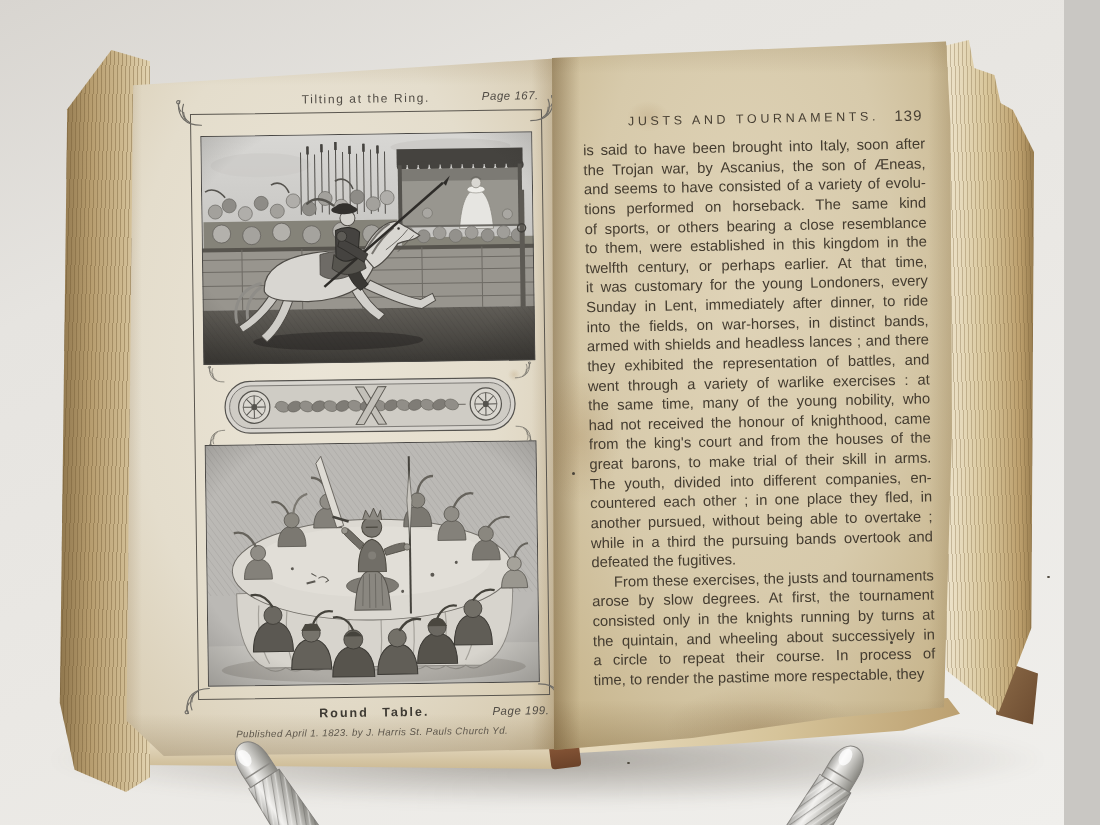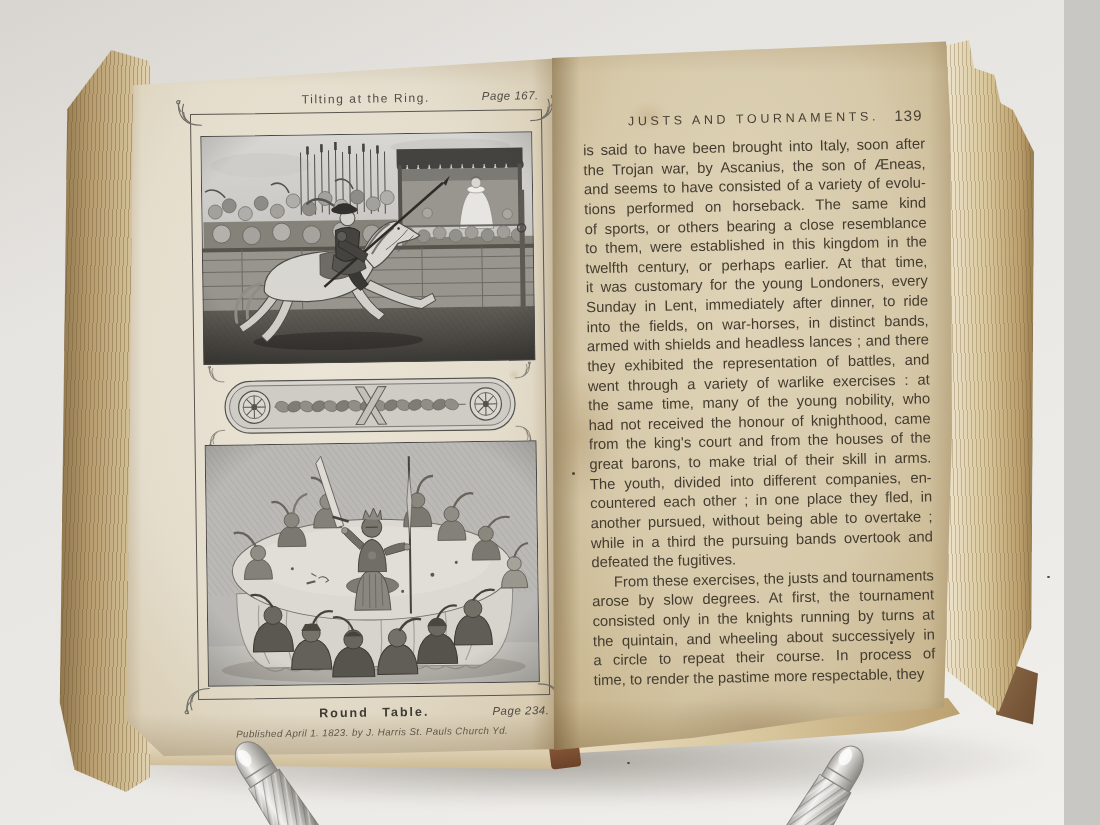--- a/index.html
+++ b/index.html
@@ -514,21 +514,21 @@
                 <path d="M-19,30 C-19,8 -10,0 0,0 C10,0 19,8 19,30 Z" fill="#605d56" stroke="#3b3934" stroke-width="1"></path>
                 <circle cx="0" cy="-6" r="9" fill="#726f67" stroke="#3b3934" stroke-width=".8"></circle>
                 <path d="M0,-14 C6,-22 14,-26 22,-24" stroke="#45433c" stroke-width="2.2" fill="none"></path>
               </g>
           </g>
           <rect x="0" y="0" width="332" height="240" fill="url(#vigG)"></rect>
           <rect x=".5" y=".5" width="331" height="239" fill="none" stroke="#4a4845" stroke-width="1"></rect>
         </svg>
 
         <div class="plate-caption">Round Table.</div>
-        <div class="caption-pageref">Page 234.</div>
+        <div class="caption-pageref">Page 199.</div>
         <div class="imprint">Published April 1. 1823. by J. Harris St. Pauls Church Yd.</div>
       </div>
     </div>
   </div>
 
   <div class="page-right">
     <div class="rp-content">
       <div class="rp-header">JUSTS AND TOURNAMENTS.</div>
       <div class="rp-pagenum">139</div>
       <div class="rp-body">

